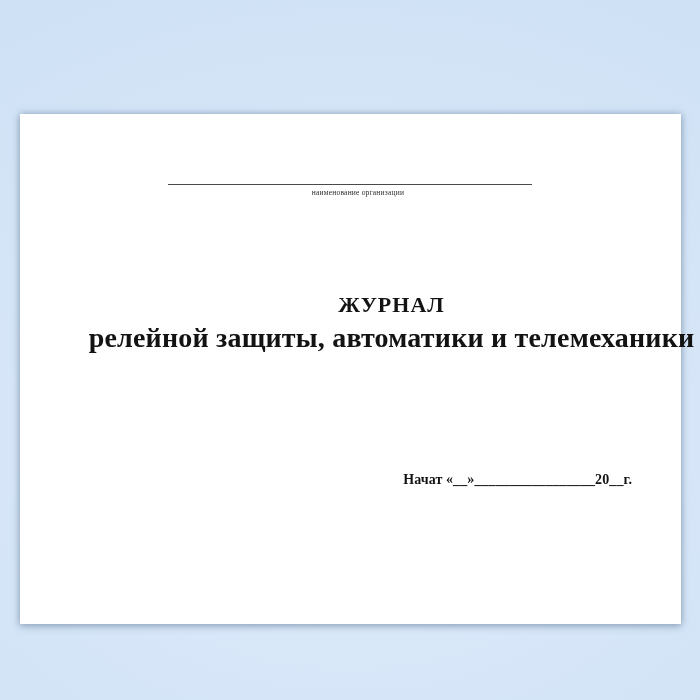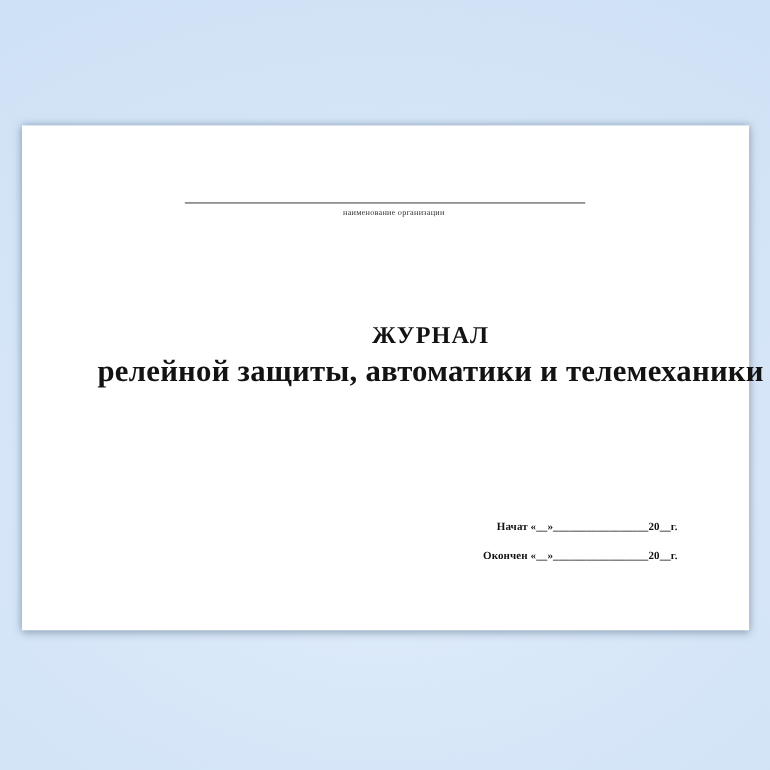--- a/index.html
+++ b/index.html
@@ -12,21 +12,21 @@
     height: 700px;
     overflow: hidden;
     background: radial-gradient(ellipse 90% 70% at 50% 62%, #e2eefc 0%, #d6e6f8 55%, #cfe1f5 100%);
     font-family: "Liberation Serif", "DejaVu Serif", serif;
   }
   .sheet {
     position: absolute;
     left: 20px;
     top: 114px;
     width: 661px;
-    height: 459px;
+    height: 510px;
     background: #ffffff;
     box-shadow: 0 0 7px rgba(105, 128, 155, 0.60), 0 3px 7px rgba(105, 128, 155, 0.35);
   }
   .org-line {
     position: absolute;
     left: 148px;
     top: 70px;
     width: 364px;
     height: 1px;
     background: #4a4a4a;
@@ -58,25 +58,25 @@
     letter-spacing: 1px;
   }
   .title-line2 {
     font-size: 28px;
     line-height: 36px;
     letter-spacing: 0.2px;
     text-align: center;
   }
   .fill-in-block {
     position: absolute;
-    right: 65px;
+    right: 49px;
     top: 353px;
     text-align: right;
     font-weight: bold;
-    font-size: 10px;
+    font-size: 14px;
     line-height: 25.5px;
     color: #131313;
     letter-spacing: 0.1px;
   }
 </style>
 </head>
 <body>
 
 <div class="scene">
   <div class="sheet">
@@ -84,17 +84,16 @@
     <div class="org-line"></div>
     <div class="org-label">наименование организации</div>
 
     <div class="title-block">
       <div class="title-line1">ЖУРНАЛ</div>
       <div class="title-line2">релейной защиты, автоматики и телемеханики</div>
     </div>
 
     <div class="fill-in-block">
       <div>Начат «__»_________________20__г.</div>
-      <div>Окончен «__»_________________20__г.</div>
     </div>
 
   </div>
 </div>
 
 </body></html>

